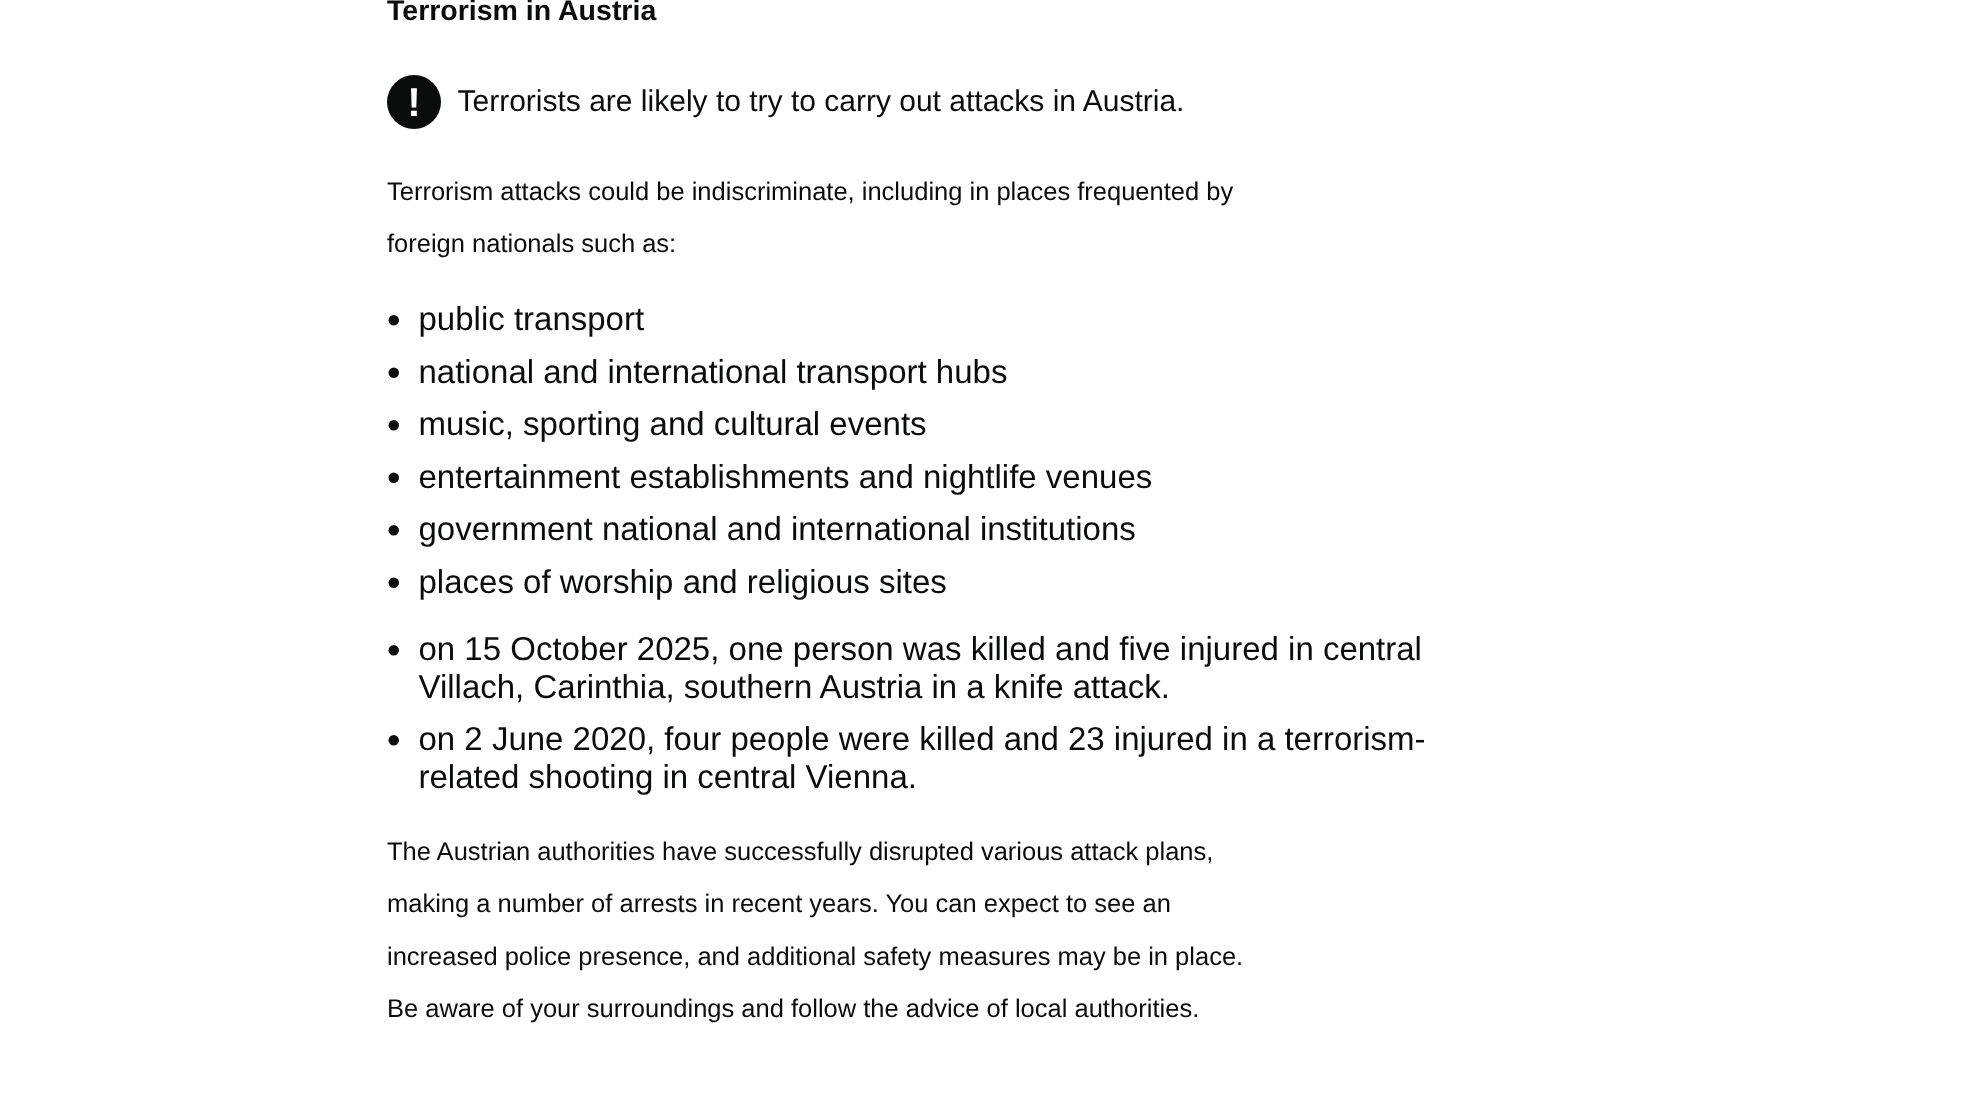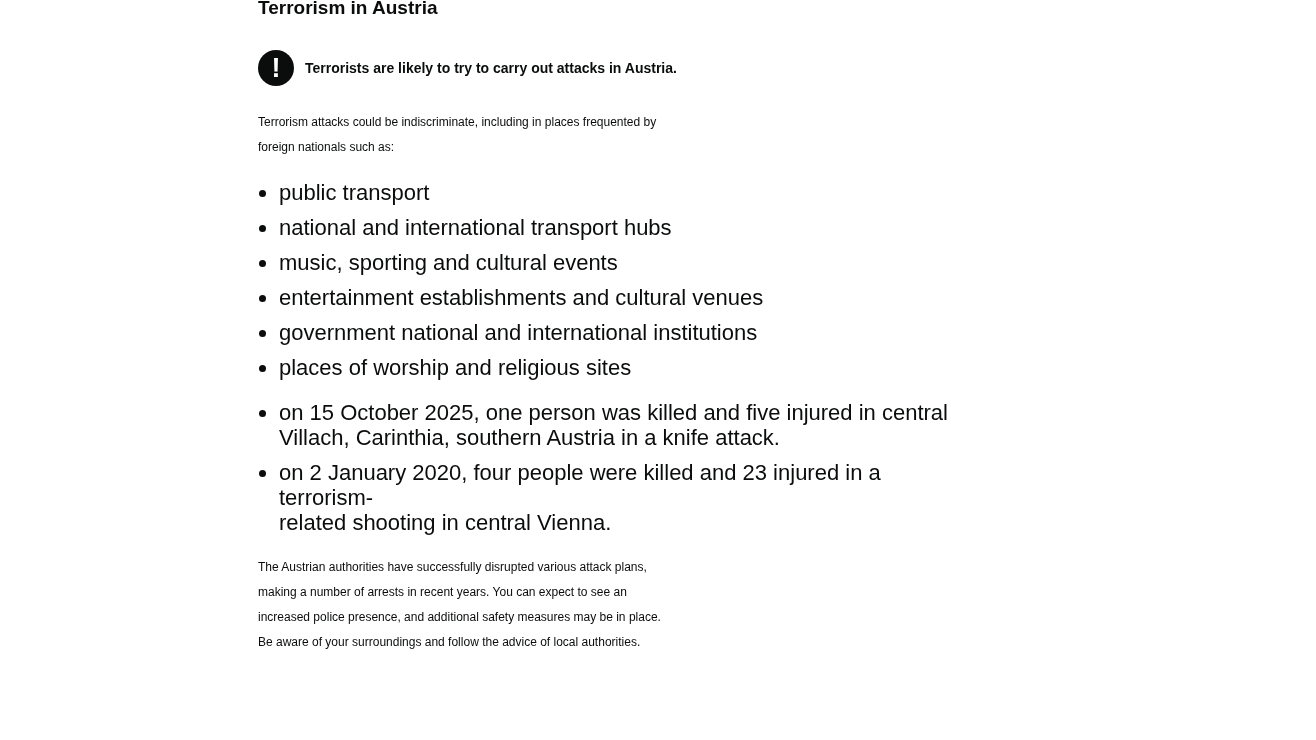--- a/index.html
+++ b/index.html
@@ -43,27 +43,27 @@
     display: flex;
     align-items: center;
     justify-content: center;
     font-weight: 700;
     font-size: 27px;
     line-height: 1;
     margin-right: 11px;
     user-select: none;
   }
   .warning-text {
-    font-size: 14px;
+    font-size: 20px;
     line-height: 25px;
-    font-weight: 700;
+    font-weight: 400;
   }
   p.body-text {
-    font-size: 12px;
-    line-height: 25px;
+    font-size: 17px;
+    line-height: 35px;
     margin: 0 0 20px 0;
     white-space: pre-line;
   }
   ul.bullet-list {
     margin: 0 0 20px 0;
     padding: 0 0 0 21px;
     list-style: disc outside;
   }
   ul.bullet-list li {
     font-size: 22px;
@@ -87,31 +87,31 @@
     <strong class="warning-text">Terrorists are likely to try to carry out attacks in Austria.</strong>
   </div>
 
   <p class="body-text">Terrorism attacks could be indiscriminate, including in places frequented by
 foreign nationals such as:</p>
 
   <ul class="bullet-list">
     <li>public transport</li>
     <li>national and international transport hubs</li>
     <li>music, sporting and cultural events</li>
-    <li>entertainment establishments and cultural venues</li>
+    <li>entertainment establishments and nightlife venues</li>
     <li>government national and international institutions</li>
     <li>places of worship and religious sites</li>
   </ul>
 
 
 
   <ul class="bullet-list">
     <li>on 15 October 2025, one person was killed and five injured in central
 Villach, Carinthia, southern Austria in a knife attack.</li>
-    <li>on 2 January 2020, four people were killed and 23 injured in a terrorism-
+    <li>on 2 June 2020, four people were killed and 23 injured in a terrorism-
 related shooting in central Vienna.</li>
   </ul>
 
   <p class="body-text">The Austrian authorities have successfully disrupted various attack plans,
 making a number of arrests in recent years. You can expect to see an
 increased police presence, and additional safety measures may be in place.
 Be aware of your surroundings and follow the advice of local authorities.</p>
 
 </div>
 

